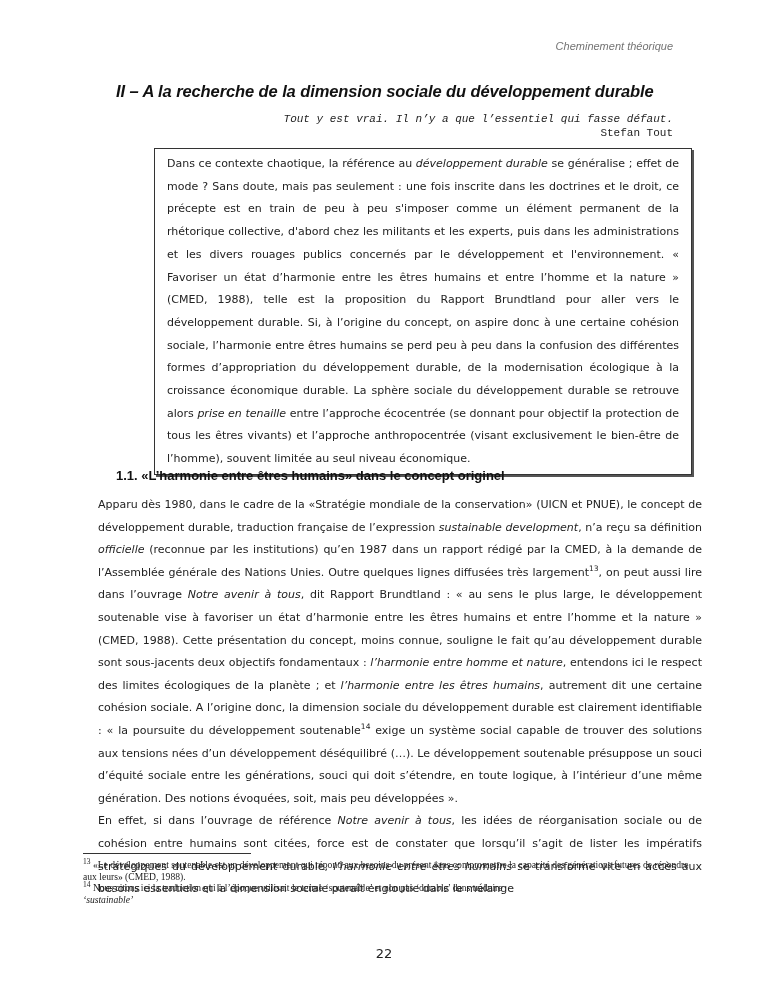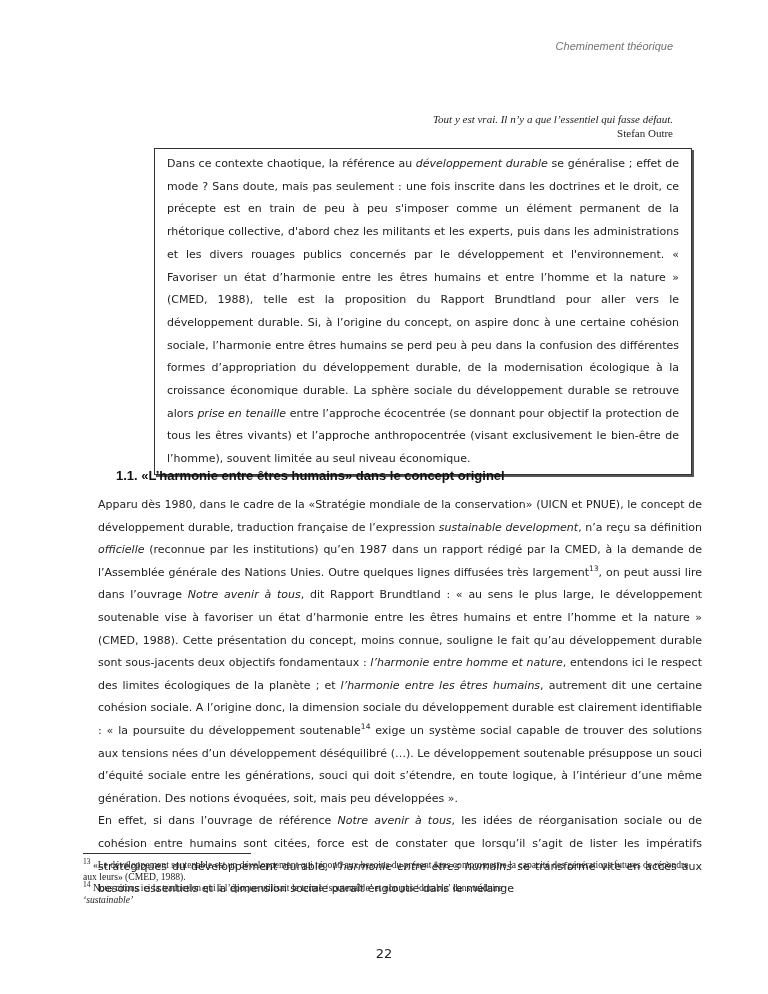--- a/index.html
+++ b/index.html
@@ -9,21 +9,21 @@
       position: absolute; right: 95px; top: 40px;
       font-family: "Liberation Sans", sans-serif; font-style: italic; font-size: 11px; color: #737373;
     }
     .chapter-title {
       position: absolute; left: 116px; top: 82px;
       font-family: "Liberation Sans", sans-serif; font-style: italic; font-weight: bold; font-size: 16.5px; color: #111;
       letter-spacing: -0.1px;
     }
     .epigraph {
       position: absolute; right: 95px; top: 112px; text-align: right;
-      font-family: Liberation Serif, serif; font-size: 11px; line-height: 14px; color: #222; margin-left: 33px;
+      font-family: Liberation Mono, monospace; font-size: 11px; line-height: 14px; color: #222; margin-left: 33px;
     }
     .epigraph .quote { font-style: italic; }
     .abstract-box {
       position: absolute; left: 154px; top: 148px; width: 512px;
       border: 1px solid #333; box-shadow: 2px 2px 0 #555;
       padding: 4px 12px 3px 12px;
       font-family: "DejaVu Sans", sans-serif; font-size: 11px; line-height: 22.7px; color: #222;
       text-align: justify;
     }
     .abstract-box em { font-style: italic; }
@@ -57,24 +57,25 @@
       font-family: "DejaVu Sans", sans-serif; font-size: 13px; color: #222;
     }
   </style>
 </head>
 <body>
 
 <div class="page">
 
   <div class="running-header">Cheminement théorique</div>
 
+  <div class="chapter-title">II – A la recherche de la dimension sociale du développement durable</div>
 
   <div class="epigraph">
     <div class="quote">Tout y est vrai. Il n’y a que l’essentiel qui fasse défaut.</div>
-    <div>Stefan Outre</div>
+    <div>Stefan Tout</div>
   </div>
 
   <div class="abstract-box"><span>Dans ce contexte chaotique, la référence au </span><em>développement durable</em><span> se généralise ; effet de mode ? Sans doute, mais pas seulement : une fois inscrite dans les doctrines et le droit, ce précepte est en train de peu à peu s'imposer comme un élément permanent de la rhétorique collective, d'abord chez les militants et les experts, puis dans les administrations et les divers rouages publics concernés par le développement et l'environnement. « Favoriser un état d’harmonie entre les êtres humains et entre l’homme et la nature » (CMED, 1988), telle est la proposition du Rapport Brundtland pour aller vers le développement durable. Si, à l’origine du concept, on aspire donc à une certaine cohésion sociale, l’harmonie entre êtres humains se perd peu à peu dans la confusion des différentes formes d’appropriation du développement durable, de la modernisation écologique à la croissance économique durable. La sphère sociale du développement durable se retrouve alors </span><em>prise en tenaille</em><span> entre l’approche écocentrée (se donnant pour objectif la protection de tous les êtres vivants) et l’approche anthropocentrée (visant exclusivement le bien-être de l’homme), souvent limitée au seul niveau économique.</span></div>
 
   <div class="h2">1.1. «L’harmonie entre êtres humains» dans le concept originel</div>
 
   <div class="body-text">
     <p><span>Apparu dès 1980, dans le cadre de la «Stratégie mondiale de la conservation» (UICN et PNUE), le concept de développement durable, traduction française de l’expression </span><em>sustainable development</em><span>, n’a reçu sa définition </span><em>officielle</em><span> (reconnue par les institutions) qu’en 1987 dans un rapport rédigé par la CMED, à la demande de l’Assemblée générale des Nations Unies. Outre quelques lignes diffusées très largement</span><sup>13</sup><span>, on peut aussi lire dans l’ouvrage </span><em>Notre avenir à tous</em><span>, dit Rapport Brundtland : « au sens le plus large, le développement soutenable vise à favoriser un état d’harmonie entre les êtres humains et entre l’homme et la nature » (CMED, 1988). Cette présentation du concept, moins connue, souligne le fait qu’au développement durable sont sous-jacents deux objectifs fondamentaux : </span><em>l’harmonie entre homme et nature</em><span>, entendons ici le respect des limites écologiques de la planète ; et </span><em>l’harmonie entre les êtres humains</em><span>, autrement dit une certaine cohésion sociale. A l’origine donc, la dimension sociale du développement durable est clairement identifiable : « la poursuite du développement soutenable</span><sup>14</sup><span> exige un système social capable de trouver des solutions aux tensions nées d’un développement déséquilibré (…). Le développement soutenable présuppose un souci d’équité sociale entre les générations, souci qui doit s’étendre, en toute logique, à l’intérieur d’une même génération. Des notions évoquées, soit, mais peu développées ».</span></p>
     <p><span>En effet, si dans l’ouvrage de référence </span><em>Notre avenir à tous</em><span>, les idées de réorganisation sociale ou de cohésion entre humains sont citées, force est de constater que lorsqu’il s’agit de lister les impératifs stratégiques du développement durable, </span><em>l’harmonie entre êtres humains</em><span> se transforme vite en accès aux besoins essentiels et la dimension sociale paraît engloutie dans le mélange</span></p>
   </div>

